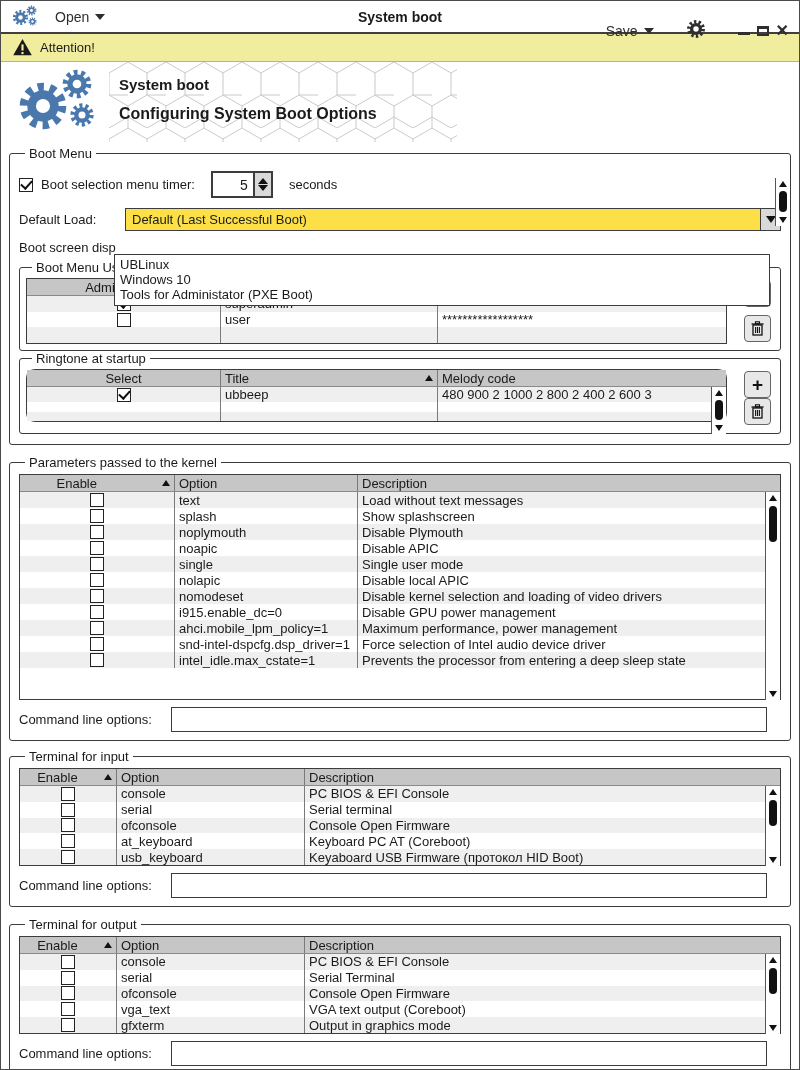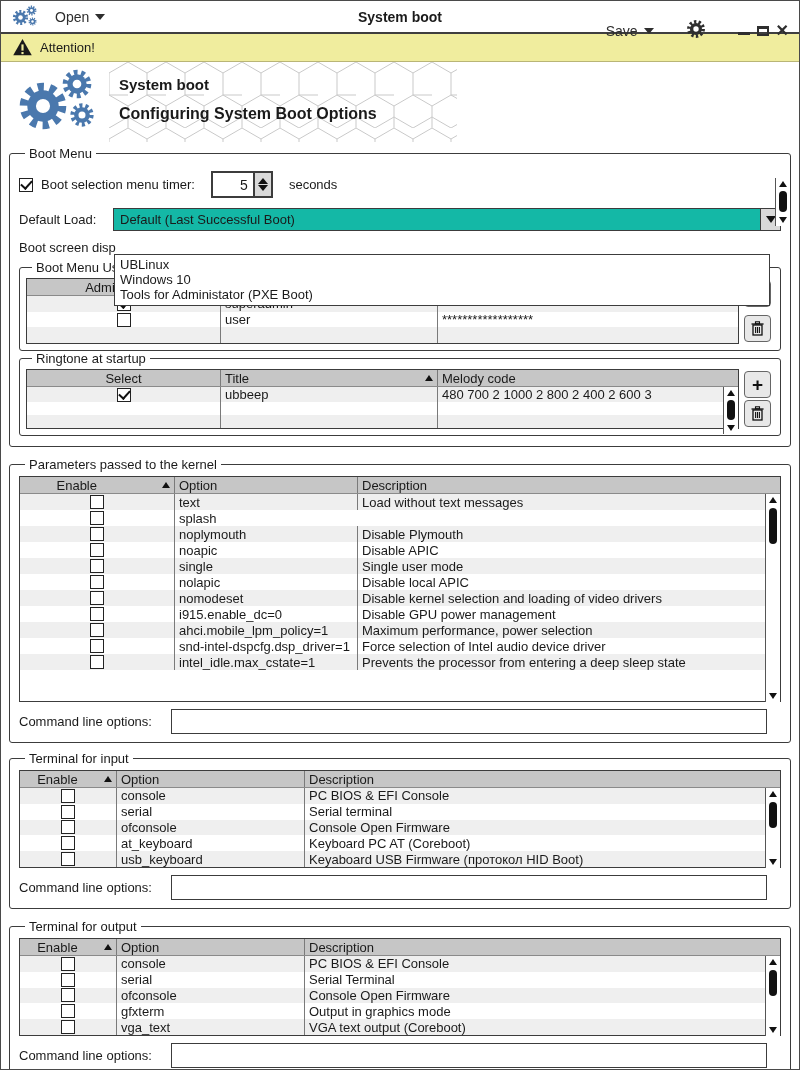--- a/index.html
+++ b/index.html
@@ -40,31 +40,31 @@
   .ph-sub { font-size:16px; font-weight:bold; }
   
   fieldset { border:1px solid #3c3c3c; border-radius:3px; margin:0 8px; padding:4px 9px 8px 9px; }
   legend { font-size:13px; padding:0 4px; margin-left:6px; }
   fieldset.inner { margin:0; }
   
   .cb { width:14px; height:14px; border:1.5px solid #222; background:#fff;
     display:inline-block; position:relative; flex:none; }
   .cb.on::after { content:""; position:absolute; left:1px; top:1px; width:9px; height:5px;
     border-left:2px solid #111; border-bottom:2px solid #111; transform:rotate(-48deg); }
-  .row-flex { display:flex; align-items:center; }
+  .row-flex { display:flex; align-items:center;gap:12px; }
   label.txt { font-size:13px; }
   
   .spin { display:flex; border:2px solid #3c3c3c; height:27px; width:62px; margin:0 8px; }
   .spin .num { flex:1; background:#fff; font-size:14px; text-align:right; padding:4px 5px 0 0; }
   .spin .btns { width:18px; background:#d9d9d9; border-left:2px solid #3c3c3c;
     display:flex; flex-direction:column; align-items:center; justify-content:center; gap:1px; }
   .tri-up { width:0; height:0; border-left:5px solid transparent; border-right:5px solid transparent; border-bottom:6px solid #111; }
   .tri-dn { width:0; height:0; border-left:5px solid transparent; border-right:5px solid transparent; border-top:6px solid #111; }
   
-  .combo { flex:1; display:flex; border:1px solid #3c3c3c; height:23px; background:#14b8a6; }
+  .combo { flex:1; display:flex; border:1px solid #3c3c3c; height:23px; background:#fde047; }
   .combo .val { flex:1; font-size:13px; padding:3px 0 0 6px; white-space:nowrap; overflow:hidden; }
   .combo .arrow { width:20px; background:#d9d9d9; border-left:1px solid #3c3c3c;
     display:flex; align-items:center; justify-content:center; }
   .combo .arrow .tri-dn { border-left-width:5px; border-right-width:5px; border-top-width:7px; }
   
   .popup { position:absolute; left:104px; top:93px; width:656px; background:#fff;
     border:1px solid #3c3c3c; z-index:50; padding:2px 0 3px 0; }
   .popup .opt { font-size:13px; height:15px; line-height:15px; padding-left:5px; }
   
   .tbl { border:1px solid #3c3c3c; background:#fff; display:flex; flex-direction:column; flex:1; min-width:0; }
@@ -273,37 +273,37 @@
             <line x1="8.4" y1="6" x2="8.4" y2="12" stroke="#111" stroke-width="1.1"></line>
           </svg>
         </div>
       </div>
     </div>
   </fieldset>
 
   <fieldset class="inner mt8" style="padding:3px 6px 6px 6px;">
     <legend>Ringtone at startup</legend>
     <div class="row-flex" style="align-items:stretch;">
-      <div class="tbl" style="height:60px; position:relative;">
+      <div class="tbl" style="height:53px; position:relative;border-radius:9px;">
         <div class="trow thead">
           <div class="cell center u-c1">Select</div>
           <div class="cell sep u-c2">
             <span>Title</span>
             <span class="sort"></span>
           </div>
           <div class="cell sep flex1">Melody code</div>
           <div style="width:15px;background:#c6c6c6;"></div>
         </div>
         <div class="tbody">
           <div class="trow">
             <div class="cell center u-c1">
                 <span class="cb on"></span>
               </div>
             <div class="cell sep u-c2">ubbeep</div>
-            <div class="cell sep flex1">480 700 2 1000 2 800 2 400 2 600 3</div>
+            <div class="cell sep flex1">480 900 2 1000 2 800 2 400 2 600 3</div>
           </div>
           <div class="trow">
             <div class="cell center u-c1"></div>
               <div class="cell sep u-c2"></div>
               <div class="cell sep flex1"></div>
           </div>
           <div class="trow">
             <div class="cell center u-c1"></div>
               <div class="cell sep u-c2"></div>
               <div class="cell sep flex1"></div>
@@ -356,20 +356,21 @@
             <span class="cb"></span>
           </div>
           <div class="cell sep k-c2">text</div>
           <div class="cell sep flex1">Load without text messages</div>
         </div>
         <div class="trow">
           <div class="cell center k-c1">
             <span class="cb"></span>
           </div>
           <div class="cell sep k-c2">splash</div>
+          <div class="cell sep flex1">Show splashscreen</div>
         </div>
         <div class="trow">
           <div class="cell center k-c1">
             <span class="cb"></span>
           </div>
           <div class="cell sep k-c2">noplymouth</div>
           <div class="cell sep flex1">Disable Plymouth</div>
         </div>
         <div class="trow">
           <div class="cell center k-c1">
@@ -404,21 +405,21 @@
             <span class="cb"></span>
           </div>
           <div class="cell sep k-c2">i915.enable_dc=0</div>
           <div class="cell sep flex1">Disable GPU power management</div>
         </div>
         <div class="trow">
           <div class="cell center k-c1">
             <span class="cb"></span>
           </div>
           <div class="cell sep k-c2">ahci.mobile_lpm_policy=1</div>
-          <div class="cell sep flex1">Maximum performance, power selection</div>
+          <div class="cell sep flex1">Maximum performance, power management</div>
         </div>
         <div class="trow">
           <div class="cell center k-c1">
             <span class="cb"></span>
           </div>
           <div class="cell sep k-c2">snd-intel-dspcfg.dsp_driver=1</div>
           <div class="cell sep flex1">Force selection of Intel audio device driver</div>
         </div>
         <div class="trow">
           <div class="cell center k-c1">
@@ -544,29 +545,29 @@
           <div class="cell center t-c1">
             <span class="cb"></span>
           </div>
           <div class="cell sep t-c2">ofconsole</div>
           <div class="cell sep flex1">Console Open Firmware</div>
         </div>
         <div class="trow">
           <div class="cell center t-c1">
             <span class="cb"></span>
           </div>
+          <div class="cell sep t-c2">vga_text</div>
+          <div class="cell sep flex1">VGA text output (Coreboot)</div>
+        </div>
+        <div class="trow">
+          <div class="cell center t-c1">
+            <span class="cb"></span>
+          </div>
           <div class="cell sep t-c2">gfxterm</div>
           <div class="cell sep flex1">Output in graphics mode</div>
-        </div>
-        <div class="trow">
-          <div class="cell center t-c1">
-            <span class="cb"></span>
-          </div>
-          <div class="cell sep t-c2">vga_text</div>
-          <div class="cell sep flex1">VGA text output (Coreboot)</div>
         </div>
       </div>
     <div class="sb" style="position:absolute; right:0; top:17px; height:80px;">
       <div class="btn">
           <span class="t u"></span>
         </div>
       <div class="track">
           <div class="thumb" style="top:2px;height:26px;"></div>
         </div>
       <div class="btn">

